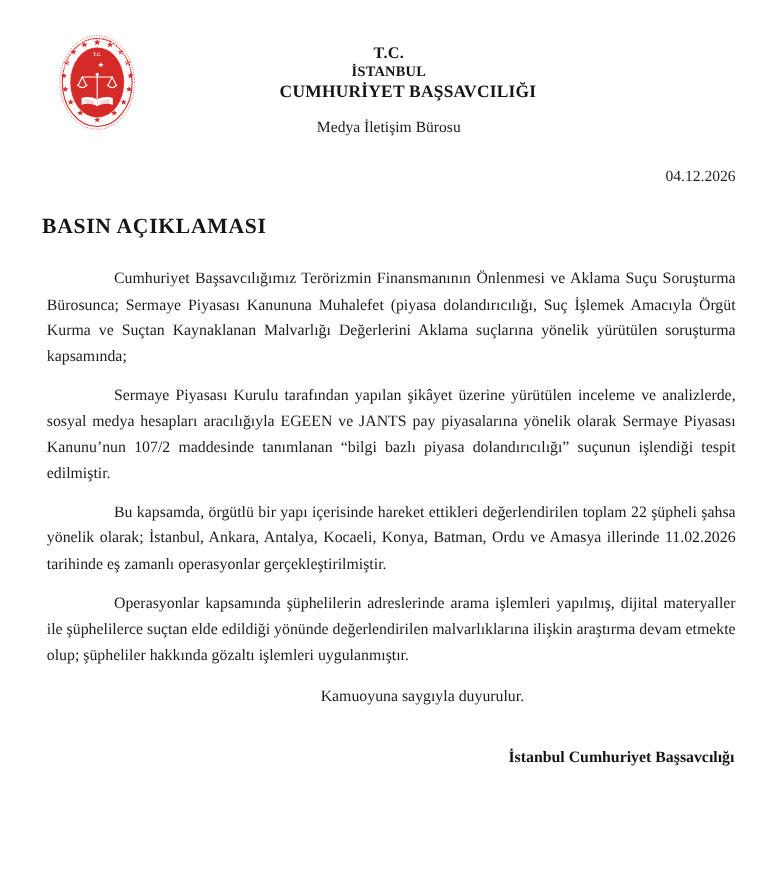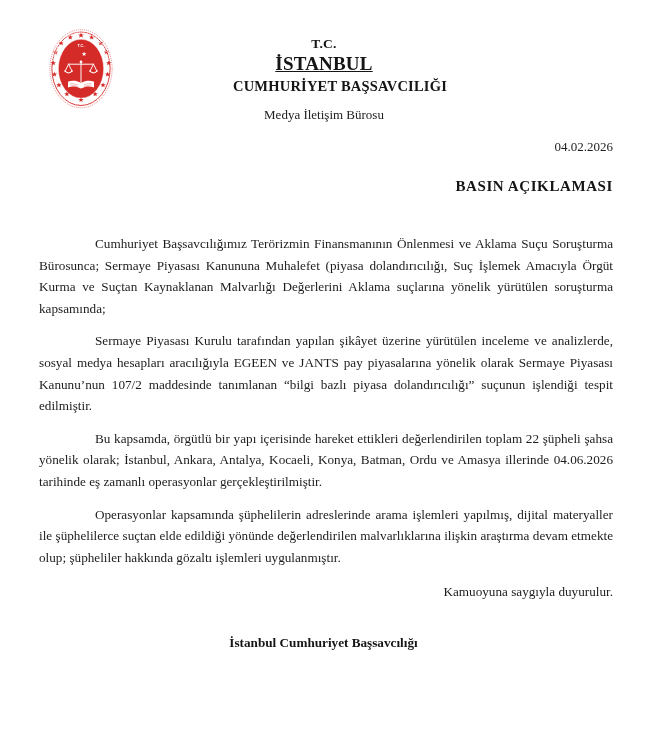--- a/index.html
+++ b/index.html
@@ -47,21 +47,21 @@
     text-align: center;
     line-height: 1.28;
   }
   .org-line {
     display: block;
     font-weight: bold;
     letter-spacing: 0.2px;
     color: #151515;
   }
   .org-tc      { font-size: 13.5px; }
-  .org-city    { font-size: 19px; text-decoration: underline; }
+  .org-city    { font-size: 12px; }
   .org-office  { font-size: 14.5px; margin-left: 32px; }
   .org-bureau {
     display: block;
     font-weight: normal;
     font-size: 13px;
     color: #202020;
     margin-top: 12px;
   }
 
   
@@ -75,51 +75,51 @@
 
   
   .body-area {
     position: absolute;
     left: 35px;
     top: 178px;
     width: 578px;
   }
 
   .doc-title {
-    text-align: right;
+    text-align: left;
     font-weight: bold;
-    font-size: 15px;
+    font-size: 18px;
     letter-spacing: 0.6px;
-    margin: 0 0 38px 0;
+    margin: 0 0 22px 0;
     color: #151515;
   }
 
   p.para {
     margin: 0 0 11px 4px;
     font-size: 13.2px;
     line-height: 21.6px;
     text-align: justify;
     text-indent: 56px;
     color: #1c1c1c;
     hyphens: none;
   }
   p.para:last-of-type { margin-bottom: 0; }
 
   p.closing {
     margin: 13px 0 0 0;
     font-size: 13.2px;
     line-height: 21.6px;
     text-indent: 56px;
-    text-align: right;
+    text-align: center;
     color: #1c1c1c;
   }
 
   .signature {
     margin-top: 32px;
-    text-align: center;
+    text-align: right;
     font-weight: bold;
     font-size: 13.2px;
     color: #151515;
     padding-right: 1px;
   }
 </style>
 </head>
 <body>
 
 <div class="page">
@@ -230,29 +230,29 @@
     </div>
 
     <div class="org-block">
       <span class="org-line org-tc">T.C.</span>
       <span class="org-line org-city">İSTANBUL</span>
       <span class="org-line org-office">CUMHURİYET BAŞSAVCILIĞI</span>
       <span class="org-bureau">Medya İletişim Bürosu</span>
     </div>
   </div>
 
-  <div class="date-line">04.02.2026</div>
+  <div class="date-line">04.12.2026</div>
 
   <div class="body-area">
 
     <div class="doc-title">BASIN AÇIKLAMASI</div>
 
     <p class="para">Cumhuriyet Başsavcılığımız Terörizmin Finansmanının Önlenmesi ve Aklama Suçu Soruşturma Bürosunca; Sermaye Piyasası Kanununa Muhalefet (piyasa dolandırıcılığı, Suç İşlemek Amacıyla Örgüt Kurma ve Suçtan Kaynaklanan Malvarlığı Değerlerini Aklama suçlarına yönelik yürütülen soruşturma kapsamında;</p>
     <p class="para">Sermaye Piyasası Kurulu tarafından yapılan şikâyet üzerine yürütülen inceleme ve analizlerde, sosyal medya hesapları aracılığıyla EGEEN ve JANTS pay piyasalarına yönelik olarak Sermaye Piyasası Kanunu’nun 107/2 maddesinde tanımlanan “bilgi bazlı piyasa dolandırıcılığı” suçunun işlendiği tespit edilmiştir.</p>
-    <p class="para">Bu kapsamda, örgütlü bir yapı içerisinde hareket ettikleri değerlendirilen toplam 22 şüpheli şahsa yönelik olarak; İstanbul, Ankara, Antalya, Kocaeli, Konya, Batman, Ordu ve Amasya illerinde 04.06.2026 tarihinde eş zamanlı operasyonlar gerçekleştirilmiştir.</p>
+    <p class="para">Bu kapsamda, örgütlü bir yapı içerisinde hareket ettikleri değerlendirilen toplam 22 şüpheli şahsa yönelik olarak; İstanbul, Ankara, Antalya, Kocaeli, Konya, Batman, Ordu ve Amasya illerinde 11.02.2026 tarihinde eş zamanlı operasyonlar gerçekleştirilmiştir.</p>
     <p class="para">Operasyonlar kapsamında şüphelilerin adreslerinde arama işlemleri yapılmış, dijital materyaller ile şüphelilerce suçtan elde edildiği yönünde değerlendirilen malvarlıklarına ilişkin araştırma devam etmekte olup; şüpheliler hakkında gözaltı işlemleri uygulanmıştır.</p>
 
     <p class="closing">Kamuoyuna saygıyla duyurulur.</p>
 
     <div class="signature">İstanbul Cumhuriyet Başsavcılığı</div>
   </div>
 
 </div>
 
 </body></html>

